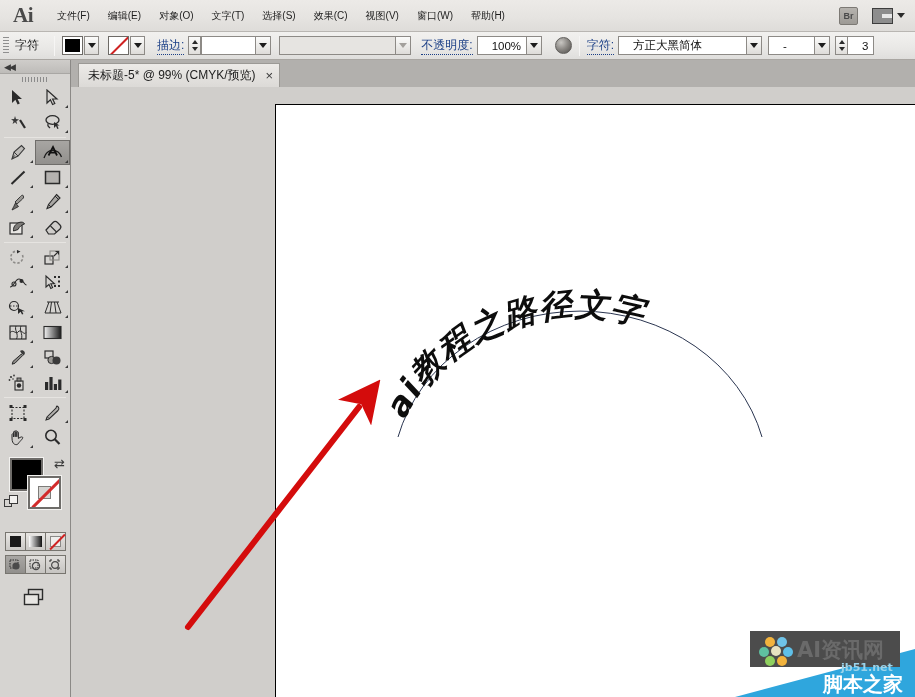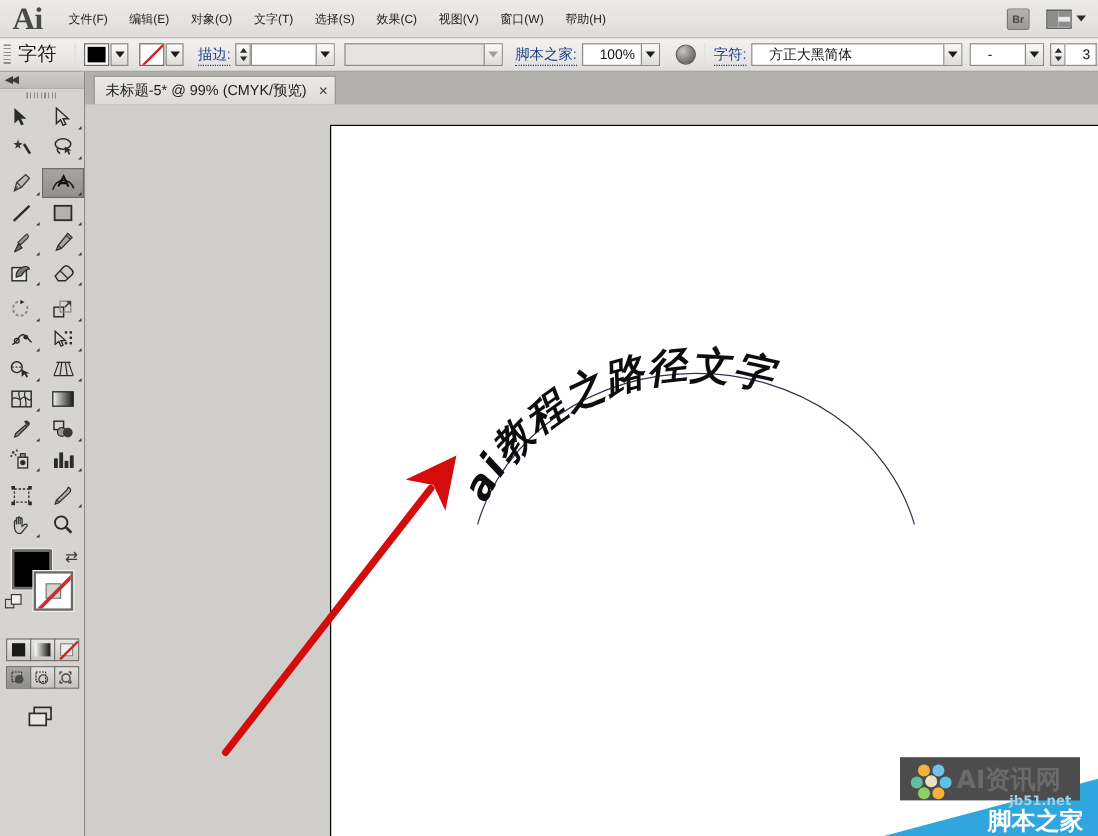--- a/index.html
+++ b/index.html
@@ -16,21 +16,21 @@
   
   .menubar {
     position: absolute; left: 0; top: 0; width: 915px; height: 32px;
     background: linear-gradient(to bottom, #eceae7 0%, #e6e4e1 55%, #dedcd9 100%);
     border-bottom: 1px solid #b9b6b2;
     display: flex; align-items: center;
   }
   .ai-logo {
     width: 34px; margin-left: 6px; margin-right: 8px;
     font-family: "Liberation Serif", "DejaVu Serif", serif;
-    font-weight: bold; font-size: 26px; color: #4a4a4a;
+    font-weight: bold; font-size: 21px; color: #4a4a4a;
     letter-spacing: -0.5px; text-align: center;
   }
   .menu-item {
     padding: 4px 9px; font-size: 10px; color: #1d1d1d;
     white-space: nowrap; cursor: default;
   }
   .mb-spacer { flex: 1; }
   .br-btn {
     width: 19px; height: 18px; margin-right: 14px;
     background: linear-gradient(to bottom,#b6b3ae,#9d9a95);
@@ -57,21 +57,21 @@
   .ctrlbar {
     position: absolute; left: 0; top: 32px; width: 915px; height: 28px;
     background: linear-gradient(to bottom, #f2f1ef 0%, #e9e8e6 60%, #dfdedc 100%);
     border-bottom: 1px solid #a9a6a2;
     display: flex; align-items: center; padding-left: 3px;
   }
   .grip {
     width: 6px; height: 18px; margin-right: 6px;
     background: repeating-linear-gradient(to bottom, #8f8f8f 0 1px, transparent 1px 3px);
   }
-  .cb-label { font-size: 16px; color: #1c1c1c; margin-right: 8px; white-space: nowrap; }
+  .cb-label { font-size: 12px; color: #1c1c1c; margin-right: 8px; white-space: nowrap; }
   .cb-link {
     font-size: 12px; color: #1b3f86; border-bottom: 1px dotted #1b3f86;
     margin-right: 4px; white-space: nowrap; cursor: pointer;
   }
   .cb-sep { width: 1px; height: 20px; background: #b7b4b0; margin: 0 7px;
             border-right: 1px solid #f6f5f4; }
   .swatch-box {
     width: 21px; height: 19px; border: 1px solid #6d6a66; background: #fff;
     display: flex; align-items: center; justify-content: center;
   }
@@ -295,34 +295,34 @@
 
     <div style="width:8px"></div>
     <div class="combo disabled" style="width:132px">
       <div class="txt"></div>
       <div class="arrow">
           <div class="tri"></div>
         </div>
     </div>
 
     <div style="width:10px"></div>
-    <div class="cb-link">脚本之家:</div>
+    <div class="cb-link">不透明度:</div>
     <div class="combo" style="width:65px">
       <div class="txt">100%</div>
       <div class="arrow">
           <div class="tri"></div>
         </div>
     </div>
 
     <div style="width:13px"></div>
     <div class="globe"></div>
     <div class="cb-sep"></div>
 
     <div class="cb-link">字符:</div>
-    <div class="combo" style="width:176px">
+    <div class="combo" style="width:144px">
       <div class="txt">方正大黑简体</div>
       <div class="arrow">
           <div class="tri"></div>
         </div>
     </div>
     <div style="width:6px"></div>
     <div class="combo" style="width:62px">
       <div class="txt">-</div>
       <div class="arrow">
           <div class="tri"></div>

